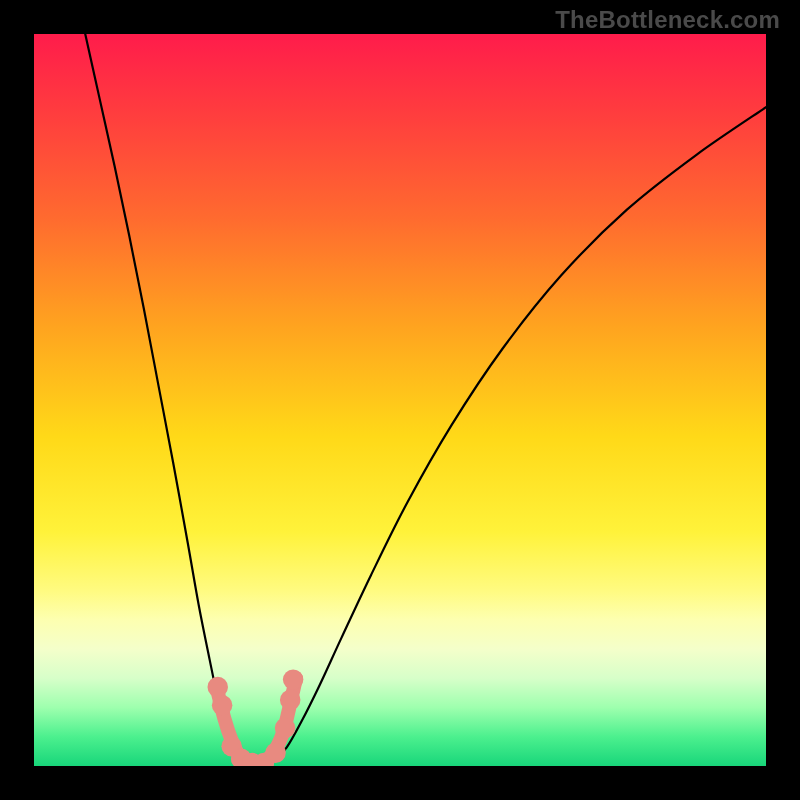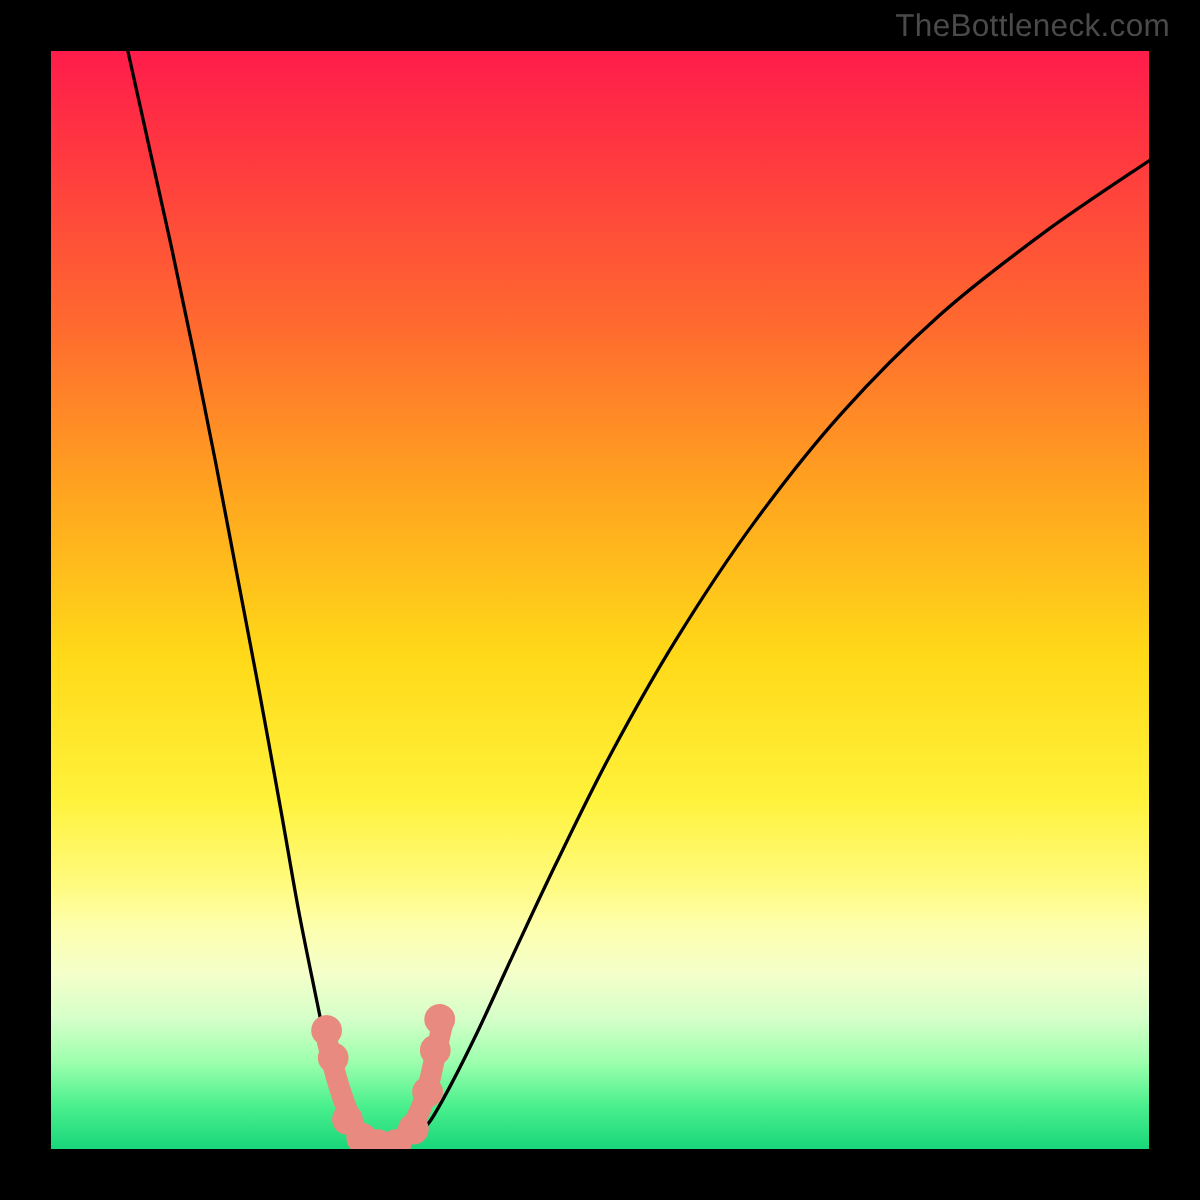--- a/index.html
+++ b/index.html
@@ -8,23 +8,23 @@
     position: absolute;
     top: 0; left: 0;
     width: 800px; height: 800px;
     background: #000;
   }
   .watermark {
     position: absolute;
     top: 6px;
     right: 20px;
     font-family: Arial, Helvetica, sans-serif;
-    font-size: 21px;
+    font-size: 24px;
     color: #4a4a4a;
-    font-weight: 400;
+    font-weight: 700;
     letter-spacing: 0.2px;
   }
   .plot {
     position: absolute;
     top: 34px;
     left: 34px;
     width: 732px;
     height: 732px;
   }
   svg { display: block; }

